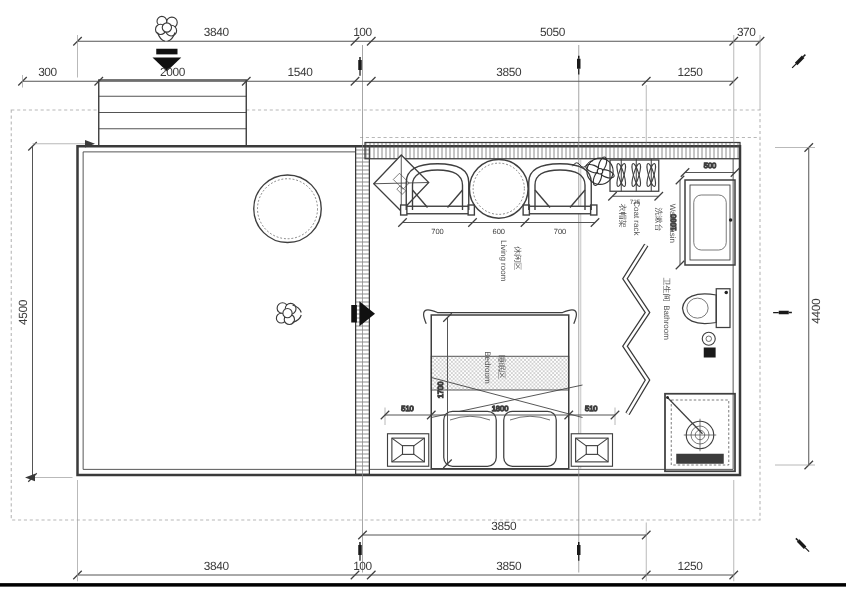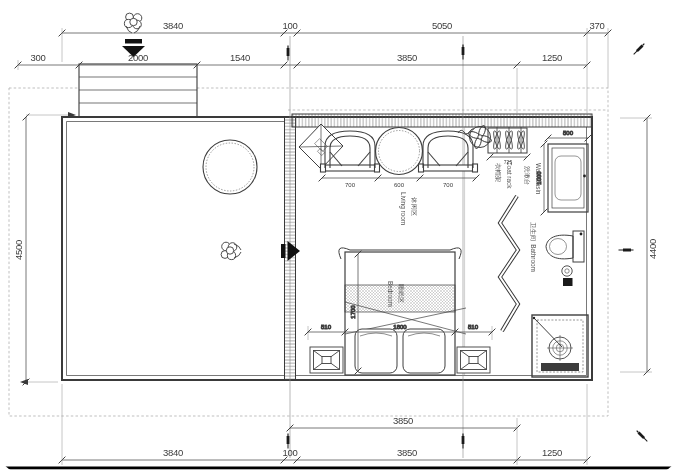--- a/index.html
+++ b/index.html
@@ -1,16 +1,16 @@
 <!DOCTYPE html>
 <html><head>
 <meta charset="utf-8">
 <style>
   html,body{margin:0;padding:0;background:#fff;}
-  .wrap{width:677px;height:473px;position:relative;background:#fff;overflow:hidden;border-radius:21px;}
+  .wrap{width:677px;height:473px;position:relative;background:#fff;overflow:hidden;}
   svg{display:block;}
   text{font-family:"Liberation Sans","DejaVu Sans",sans-serif;fill:#3c3c3c;}
   .dimt{font-size:9.5px;letter-spacing:-0.3px;}
   .dims{font-size:6px;}
   .dimxs{font-size:5px;}
   .room{font-size:6.4px;fill:#555;}
   .mid{text-anchor:middle;}
   .dimline{stroke:#555;stroke-width:0.8;fill:none;}
   .extline{stroke:#999;stroke-width:0.55;fill:none;}
   .thin{stroke:#3f3f3f;stroke-width:0.7;fill:none;}

